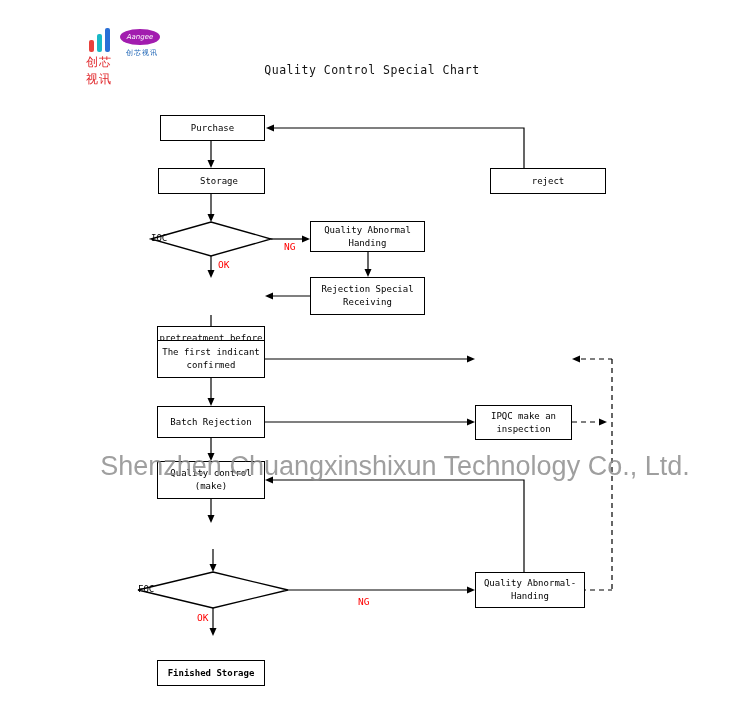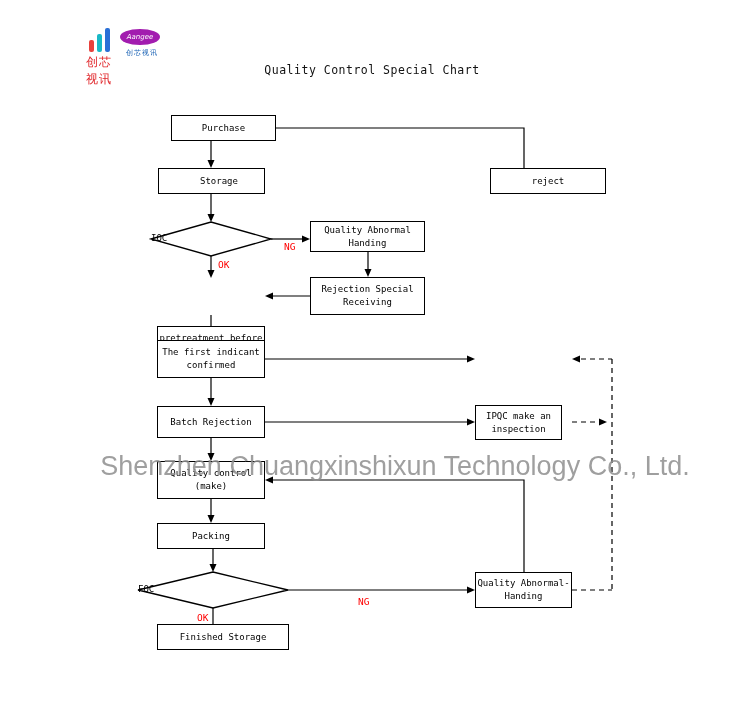--- a/index.html
+++ b/index.html
@@ -145,33 +145,32 @@
     </div>
     <div class="logo1-caption">创芯视讯</div>
   </div>
   <div class="logo" style="left:120px; top:29px; width:44px;">
     <div class="logo-oval">Aangee</div>
     <div class="logo2-caption">创芯视讯</div>
   </div>
 
   <div class="title">Quality Control Special Chart</div>
 
-  <div class="node" style="left:171px; top:115px; width:105px; height:26px;">Purchase</div>
+  <div class="node" style="left:160px; top:115px; width:105px; height:26px;">Purchase</div>
   <div class="node" style="left:158px; top:168px; width:107px; height:26px;padding-left:15px;">Storage</div>
   <div class="node" style="left:490px; top:168px; width:116px; height:26px;">reject</div>
   <div class="node" style="left:310px; top:221px; width:115px; height:31px;">Quality Abnormal Handing</div>
   <div class="node" style="left:157px; top:278px; width:108px; height:37px;margin-top:48px;">pretreatment before production</div>
   <div class="node" style="left:310px; top:277px; width:115px; height:38px;">Rejection Special Receiving</div>
   <div class="node" style="left:157px; top:340px; width:108px; height:38px;">The first indicant confirmed</div>
   <div class="node" style="left:157px; top:406px; width:108px; height:32px;">Batch Rejection</div>
-  <div class="node" style="left:475px; top:405px; width:87px; height:35px;">IPQC make an inspection</div>
+  <div class="node" style="left:475px; top:405px; width:97px; height:35px;">IPQC make an inspection</div>
   <div class="node" style="left:157px; top:461px; width:108px; height:38px;">Quality control (make)</div>
-  <div class="node" style="left:157px; top:523px; width:108px; height:26px;">Packing</div>
-  <div class="node" style="left:475px; top:572px; width:97px; height:36px;text-align:center;">Quality Abnormal-Handing</div>
-  <div class="node" style="left:157px; top:624px; width:132px; height:26px;">Finished Storage</div>
+  <div class="node" style="left:475px; top:572px; width:110px; height:36px;text-align:center;">Quality Abnormal-Handing</div>
+  <div class="node" style="left:157px; top:660px; width:108px; height:26px;font-weight:bold;">Finished Storage</div>
 
   <div class="dlabel" style="left:151px; top:233px; width:120px;">IQC</div>
   <div class="dlabel" style="left:138px; top:584px; width:150px;">FQC</div>
 
   <div class="flow-label" style="left:284px; top:241px;">NG</div>
   <div class="flow-label" style="left:218px; top:259px;">OK</div>
   <div class="flow-label" style="left:358px; top:596px;">NG</div>
   <div class="flow-label" style="left:197px; top:612px;">OK</div>
 
   <div class="watermark">Shenzhen Chuangxinshixun Technology Co., Ltd.</div>

